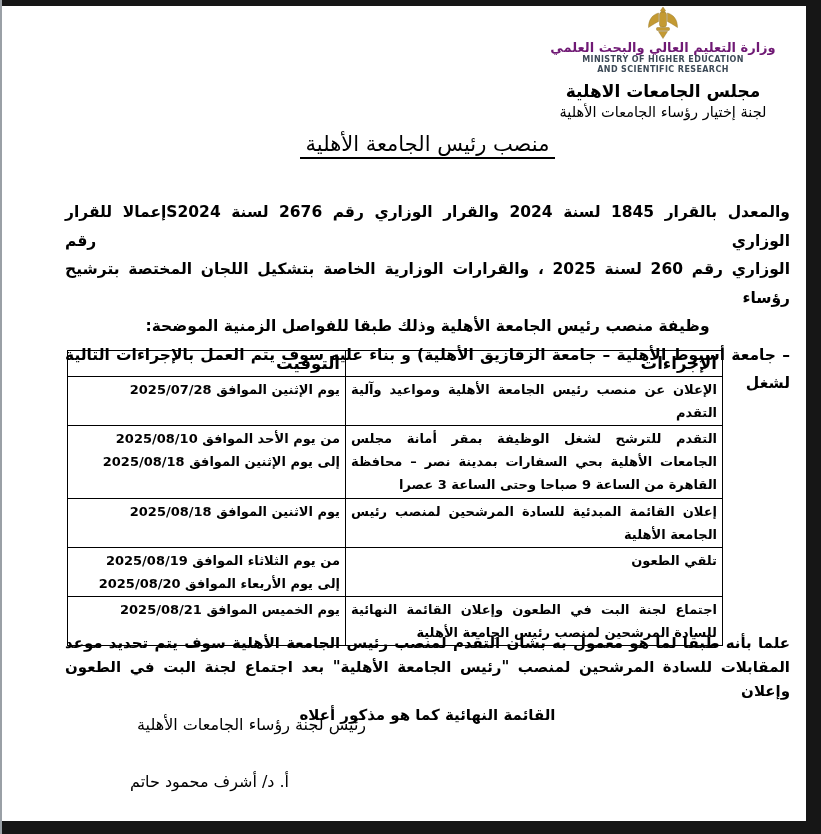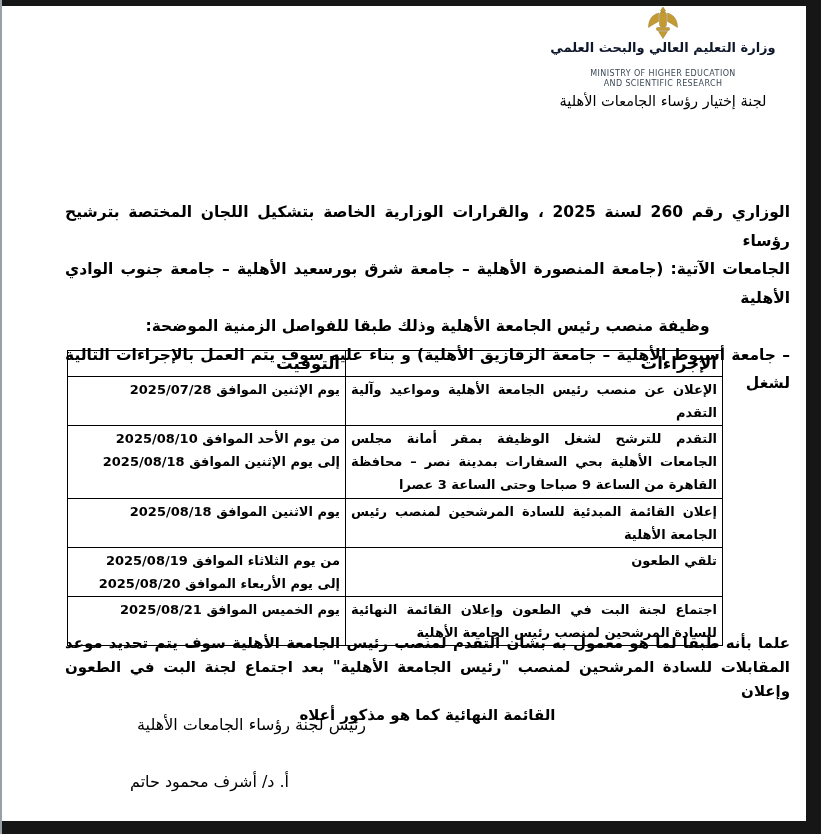--- a/index.html
+++ b/index.html
@@ -11,24 +11,24 @@
   
   .bar-top    { position:absolute; left:0; top:0; width:821px; height:6px;  background:#161616; }
   .bar-right  { position:absolute; right:0; top:0; width:15px; height:834px; background:#161616; }
   .bar-bottom { position:absolute; left:0; bottom:0; width:821px; height:13px; background:#161616; }
   .bar-left   { position:absolute; left:0; top:0; width:2px; height:834px; background:#9aa0a6; }
 
   
   .header-block { position:absolute; top:7px; right:32px; width:252px; text-align:center; }
   .eagle-wrap { height:32px; line-height:0; }
   .ministry-ar {
-    margin-top:1px; font-size:13px; font-weight:700; color:#0f172a; direction:rtl;
+    margin-top:1px; font-size:13px; font-weight:700; color:#701a75; direction:rtl;
   }
   .ministry-en {
-    margin-top:14px; font-size:8px; font-weight:400; color:#3d4a57;
+    margin-top:0; font-size:8px; font-weight:700; color:#3d4a57;
     letter-spacing:0.4px; line-height:1.3;
   }
   .council   { margin-top:5px; font-size:17px; font-weight:700; direction:rtl; }
   .committee { margin-top:3px; font-size:14.5px; direction:rtl; }
 
   
   .title-block { position:absolute; left:65px; top:126px; width:725px; text-align:center; direction:rtl; }
   .title-line1 { font-size:21px; line-height:30px; }
   .title-line2 { font-size:21px; line-height:30px; margin-top:3px; }
   .title-line2 span { border-bottom:2px solid #000; padding:0 6px 1px 6px; }
@@ -93,29 +93,33 @@
           <rect x="10.5" y="20.5" width="13" height="3" rx="1"></rect>
           <path d="M12.5 24.5 h9 l-4.5 7 z"></path>
         </g>
       </svg>
     </div>
     <div class="ministry-ar">وزارة التعليم العالي والبحث العلمي</div>
     <div class="ministry-en">
       <div>MINISTRY OF HIGHER EDUCATION</div>
       <div>AND SCIENTIFIC RESEARCH</div>
     </div>
+    <div class="council">مجلس الجامعات الاهلية</div>
     <div class="committee">لجنة إختيار رؤساء الجامعات الأهلية</div>
   </div>
 
   <div class="title-block">
+    <div class="title-line2">
+      <span>منصب رئيس الجامعة الأهلية</span>
+    </div>
   </div>
 
   <div class="intro">
+    <div class="intro-line">والمعدل بالقرار  1845 لسنة 2024 والقرار الوزاري رقم 2676 لسنة S2024إعمالا للقرار الوزاري رقم</div>
     <div class="intro-line">الوزاري رقم 260 لسنة  2025 ، والقرارات الوزارية الخاصة بتشكيل اللجان المختصة بترشيح رؤساء</div>
-    <div class="intro-line">الجامعات الآتية: (جامعة المنصورة الأهلية – جامعة شرق بورسعيد الأهلية – جامعة جنوب الوادي الأهلية</div>
     <div class="intro-line center">وظيفة منصب رئيس الجامعة الأهلية وذلك طبقا للفواصل الزمنية الموضحة:</div>
     <div class="intro-line">– جامعة أسيوط الأهلية – جامعة الزقازيق الأهلية) و بناء عليه سوف يتم العمل بالإجراءات التالية لشغل</div>
   </div>
 
   <table class="schedule">
     <colgroup>
       <col style="width:377px">
       <col style="width:278px">
     </colgroup>
     <thead>

